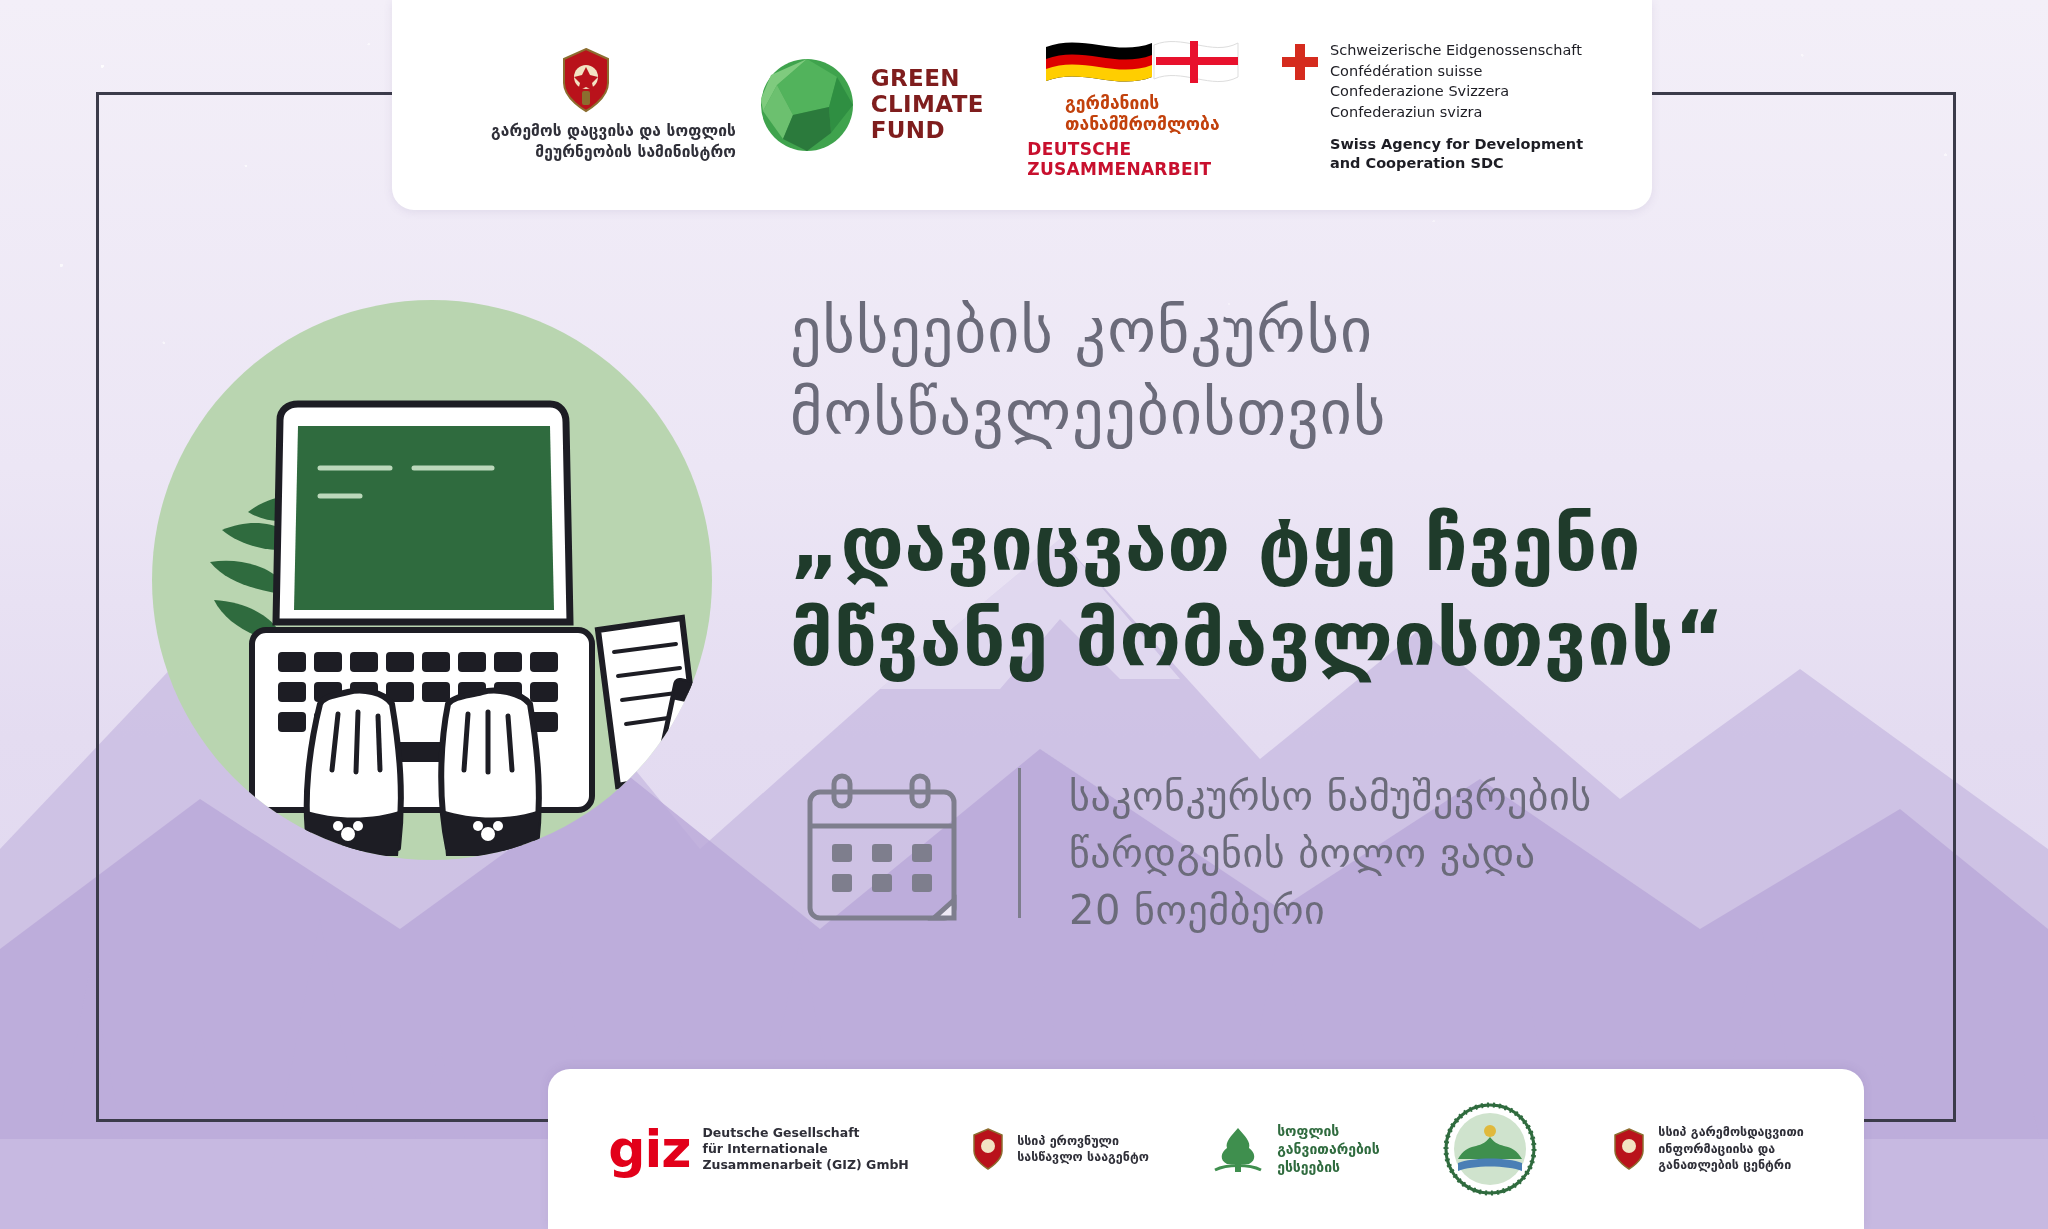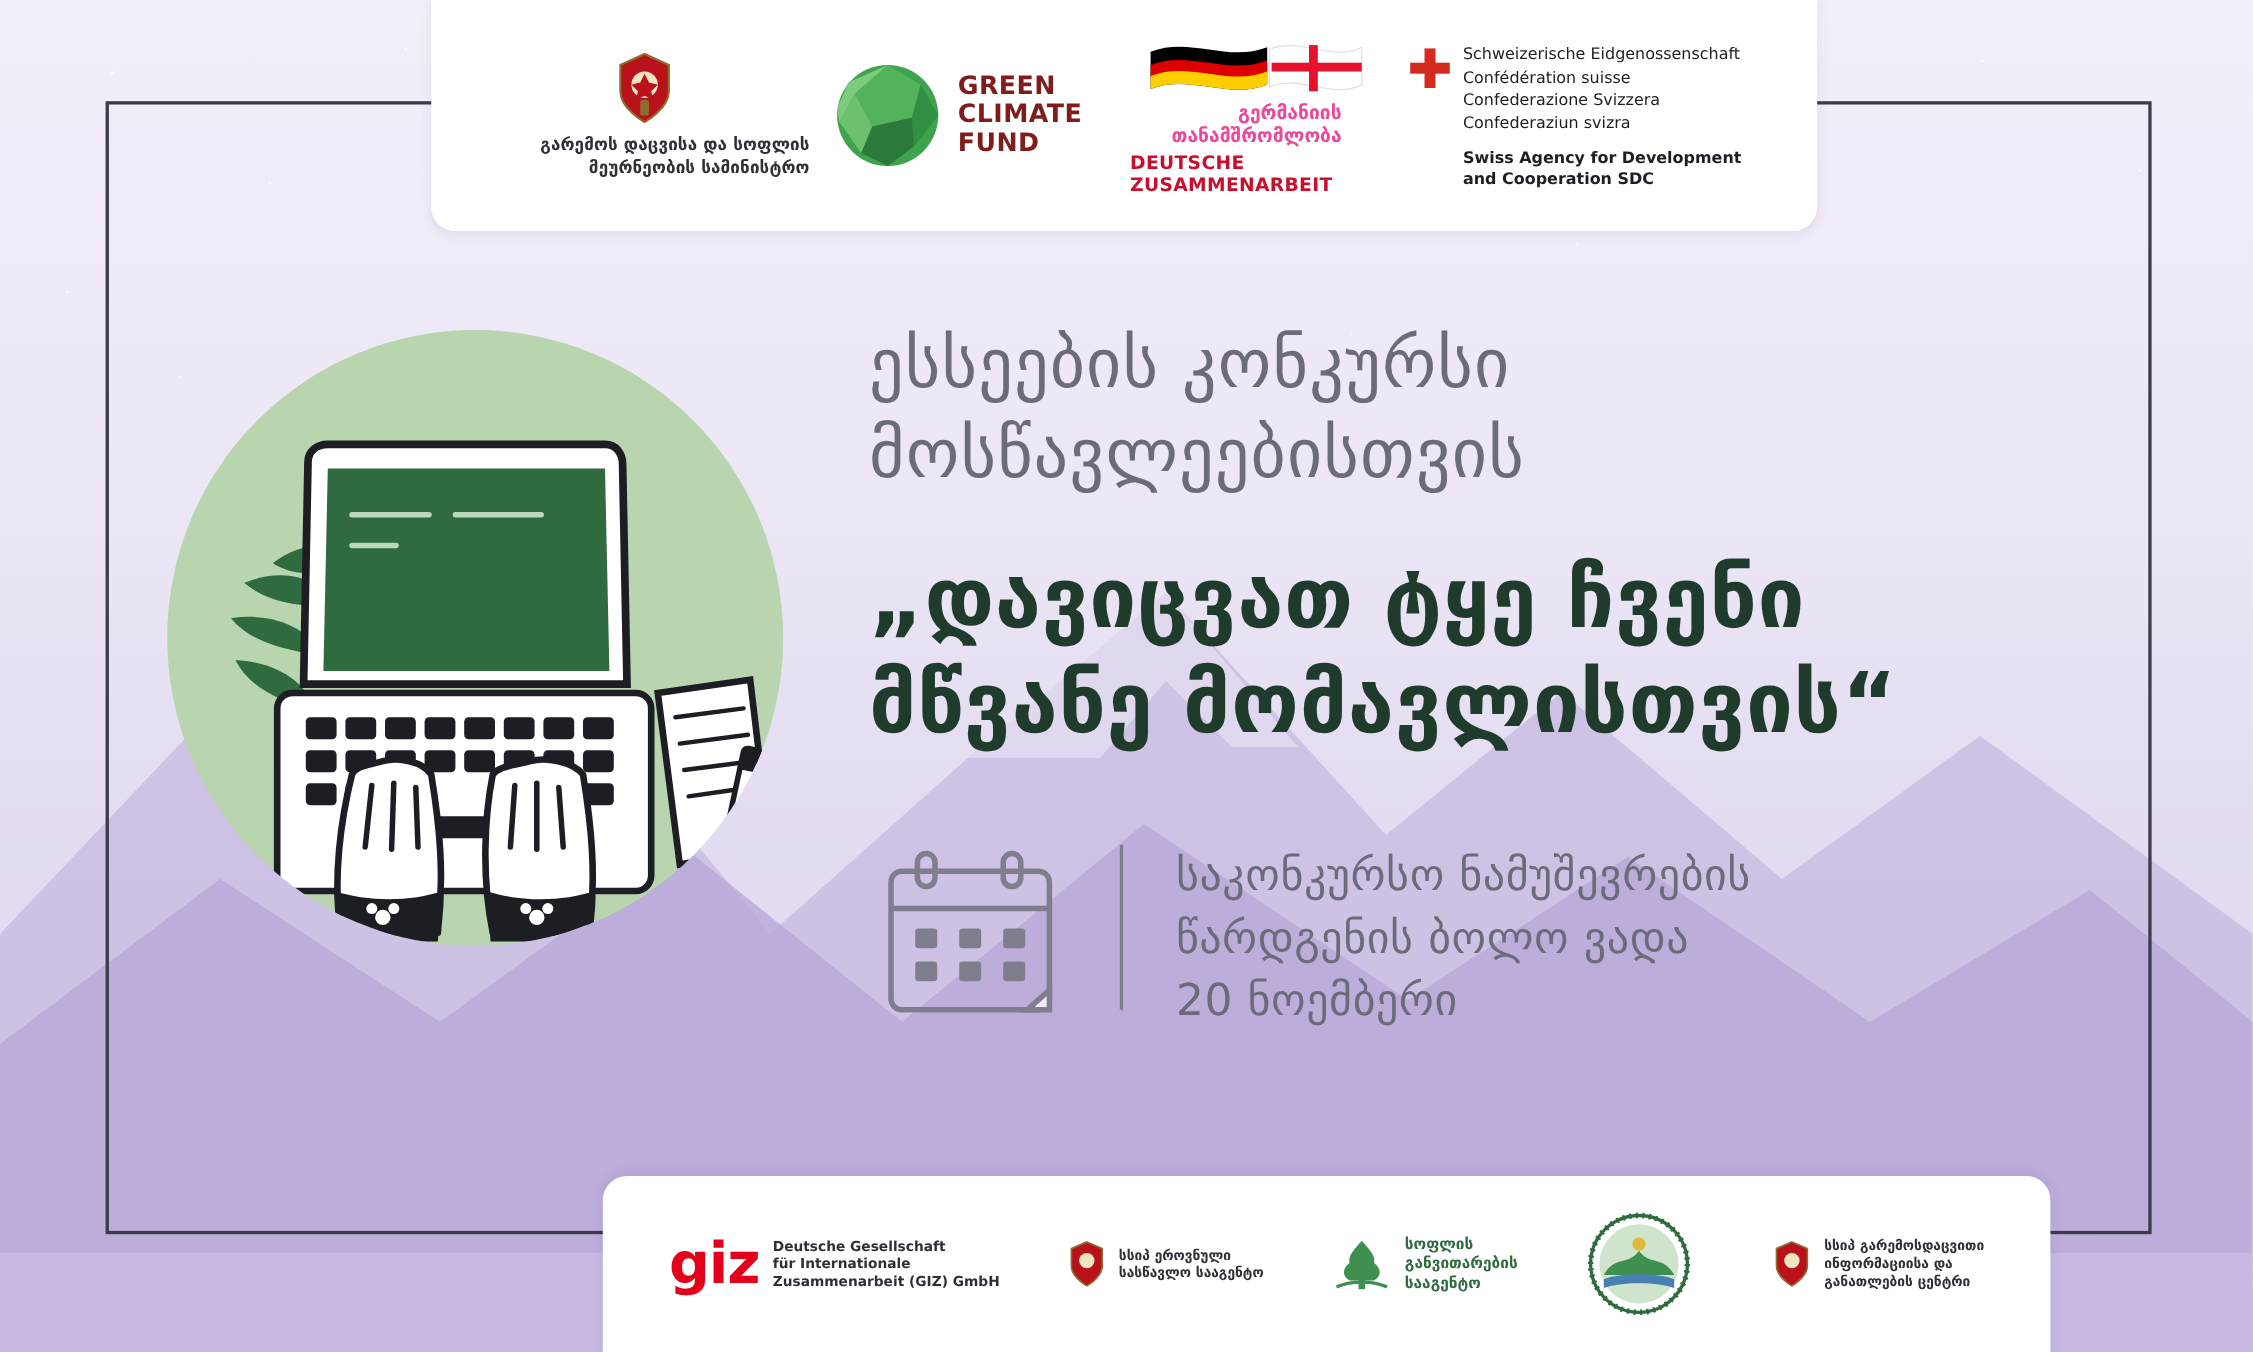--- a/index.html
+++ b/index.html
@@ -88,21 +88,21 @@
   .gcf-cell { gap: 14px; width: 250px; }
   .gcf-text {
     font-size: 23px;
     font-weight: bold;
     color: #7f1d1d;
     line-height: 1.12;
     letter-spacing: .4px;
   }
 
   .giz-de-cell { flex-direction: column; align-items: center; gap: 4px; width: 230px; }
-  .de-line1 { font-size: 17.5px; font-weight: bold; color: #ec4899; line-height: 1.2; text-align: right; }
+  .de-line1 { font-size: 17.5px; font-weight: bold; color: #c2410c; line-height: 1.2; text-align: left; }
   .de-line2 { font-size: 17px; font-weight: bold; color: #c8102e; letter-spacing: .3px; }
 
   .sdc-cell { flex-direction: row; gap: 8px; align-items: flex-start; width: 330px; padding-top: 4px; }
   .sdc-lines { font-size: 14.5px; color: #1d1d24; line-height: 1.42; }
   .sdc-agency { font-size: 14.5px; font-weight: bold; color: #1d1d24; line-height: 1.35; margin-top: 12px; }
 
   
   .illus {
     position: absolute;
     left: 152px;
@@ -417,21 +417,21 @@
     </div>
 
     <div class="p-cell">
       <svg width="54" height="50" viewBox="0 0 54 50">
         <path d="M27 4 C34 12 40 18 38 24 C44 28 46 36 38 40 L16 40 C8 36 10 28 16 24 C14 18 20 12 27 4 Z" fill="#3f8f4e"></path>
         <rect x="24" y="38" width="6" height="10" fill="#3f8f4e"></rect>
         <path d="M4 46 C16 40 38 40 50 46" stroke="#3f8f4e" stroke-width="3" fill="none"></path>
       </svg>
       <div class="p-text-green" style="white-space:pre-line;">სოფლის
 განვითარების
-სააგენტო</div>
+ესსეების</div>
     </div>
 
     <div class="p-cell">
       <svg width="96" height="96" viewBox="0 0 96 96">
         <circle cx="48" cy="48" r="44" fill="#ffffff" stroke="#2f6b3e" stroke-width="3"></circle>
         <circle cx="48" cy="48" r="36" fill="#cfe3cd"></circle>
         <path d="M16 58 C26 40 38 50 48 36 C58 50 70 40 80 58 Z" fill="#3f8f4e"></path>
         <path d="M16 62 C30 56 66 56 80 62 L80 70 C66 64 30 64 16 70 Z" fill="#4a7fb5"></path>
         <circle cx="48" cy="30" r="6" fill="#e0b93c"></circle>
         <circle cx="48" cy="48" r="44" fill="none" stroke="#2f6b3e" stroke-width="5" stroke-dasharray="2 4"></circle>

